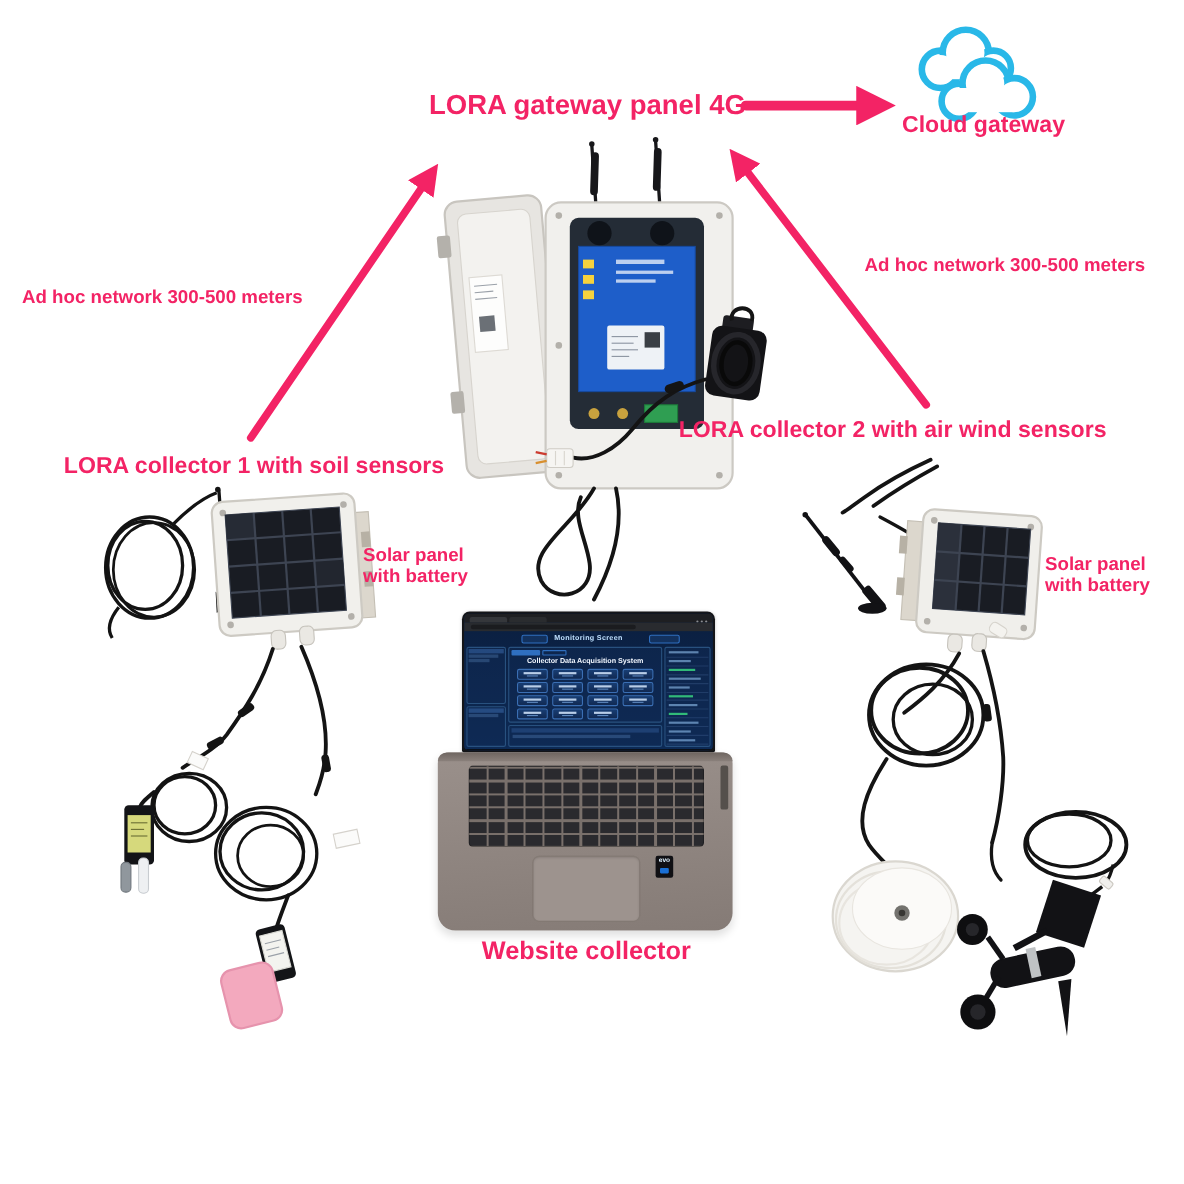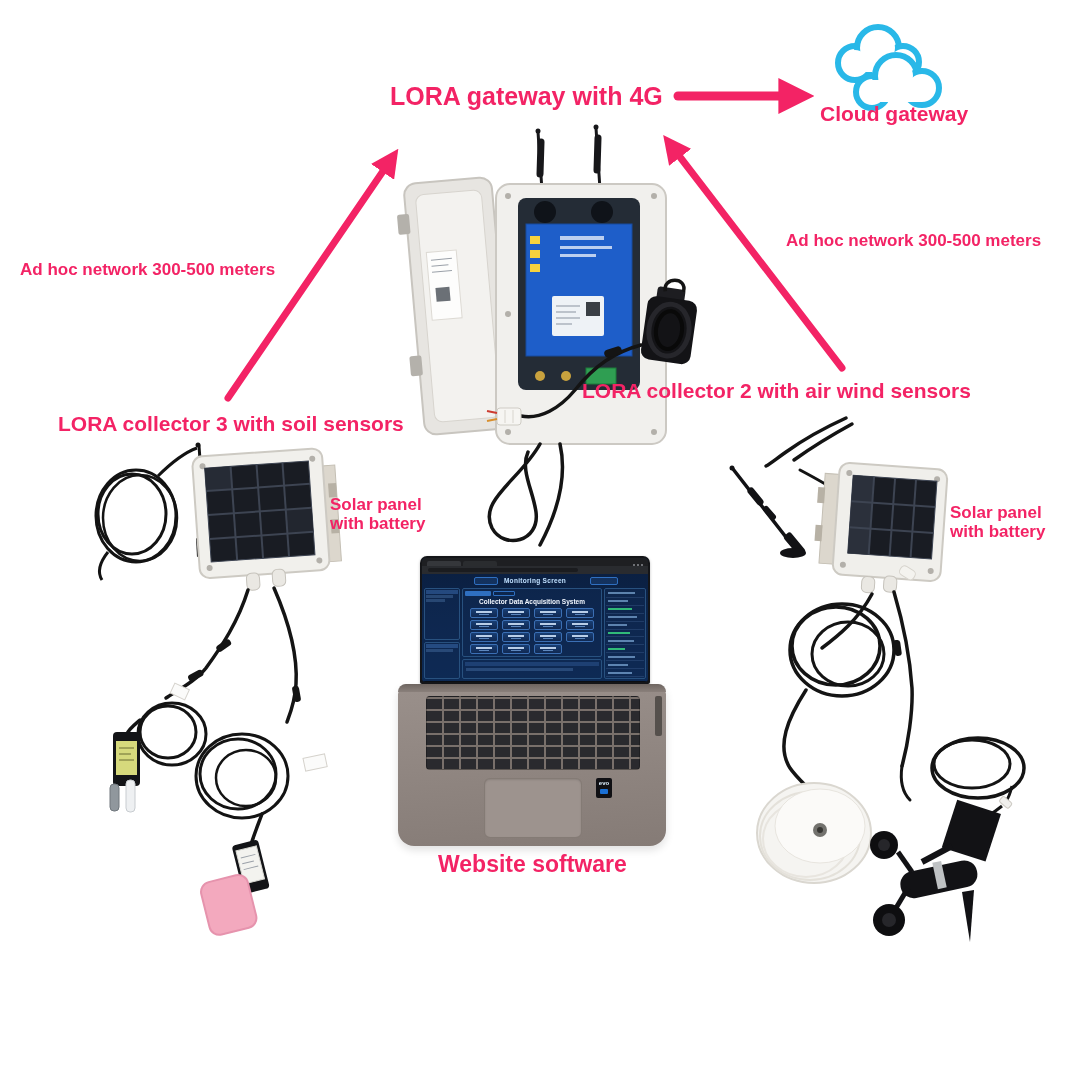--- a/index.html
+++ b/index.html
@@ -8,21 +8,21 @@
     font-family:"Liberation Sans",sans-serif;overflow:hidden;
     --accent:#F32365;--cloud:#29B8E8;
   }
   svg.art{position:absolute;left:0;top:0;z-index:1}
   .label{position:absolute;color:var(--accent);font-weight:bold;white-space:nowrap;z-index:3;line-height:1.1}
   .lbl-gateway{left:390px;top:83px;font-size:25px}
   .lbl-cloud{left:820px;top:102px;font-size:21px}
   .lbl-adhoc-left{left:20px;top:261px;font-size:17px}
   .lbl-adhoc-right{left:786px;top:232px;font-size:17px}
   .lbl-c1{left:58px;top:412px;font-size:21px}
-  .lbl-c2{left:582px;top:379px;font-size:21px}
+  .lbl-c2{left:617px;top:379px;font-size:21px}
   .lbl-solar-left{left:330px;top:495px;font-size:17px;line-height:19px}
   .lbl-solar-right{left:950px;top:503px;font-size:17px;line-height:19px}
   .lbl-website{left:438px;top:852px;font-size:23px}
   .label span{display:block}
 
   
   .laptop{position:absolute;left:398px;top:556px;width:268px;height:292px;z-index:2}
   .screen{position:absolute;left:22px;top:0;width:230px;height:128px;background:#141518;
           border-radius:7px 7px 2px 2px;padding:2px;box-sizing:border-box;box-shadow:0 1px 3px rgba(0,0,0,.25)}
   .scr-in{width:100%;height:100%;border-radius:4px;overflow:hidden;display:flex;flex-direction:column;background:#0b2042}
@@ -354,35 +354,35 @@
       <path d="M896,908 L908,888" stroke="#121215" stroke-width="5"></path>
       <circle cx="884" cy="845" r="14" fill="#0e0e10"></circle>
         <circle cx="884" cy="845" r="6" fill="#26262a"></circle>
       <circle cx="889" cy="920" r="16" fill="#0e0e10"></circle>
         <circle cx="889" cy="920" r="7" fill="#26262a"></circle>
       <polygon points="962,892 974,890 970,942" fill="#121215"></polygon>
     </g>
   </g>
 </svg>
 
-<div class="label lbl-gateway">LORA gateway with 4G</div>
+<div class="label lbl-gateway">LORA gateway panel 4G</div>
 <div class="label lbl-cloud">Cloud gateway</div>
 <div class="label lbl-adhoc-left">Ad hoc network 300-500 meters</div>
 <div class="label lbl-adhoc-right">Ad hoc network 300-500 meters</div>
-<div class="label lbl-c1">LORA collector 3 with soil sensors</div>
+<div class="label lbl-c1">LORA collector 1 with soil sensors</div>
 <div class="label lbl-c2">LORA collector 2 with air wind sensors</div>
 <div class="label lbl-solar-left">
   <span>Solar panel</span>
   <span>with battery</span>
 </div>
 <div class="label lbl-solar-right">
   <span>Solar panel</span>
   <span>with battery</span>
 </div>
-<div class="label lbl-website">Website software</div>
+<div class="label lbl-website">Website collector</div>
 
 <div class="laptop">
   <div class="screen">
     <div class="scr-in">
       <div class="chrome">
         <i class="tab"></i>
         <i class="tab dim"></i>
         <span class="winbtns">
             <i></i>
             <i></i>

